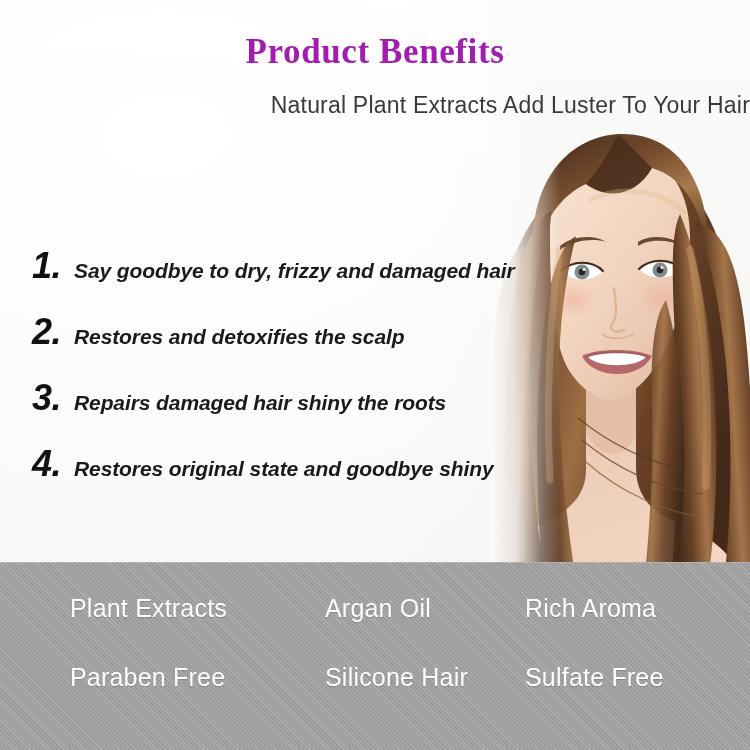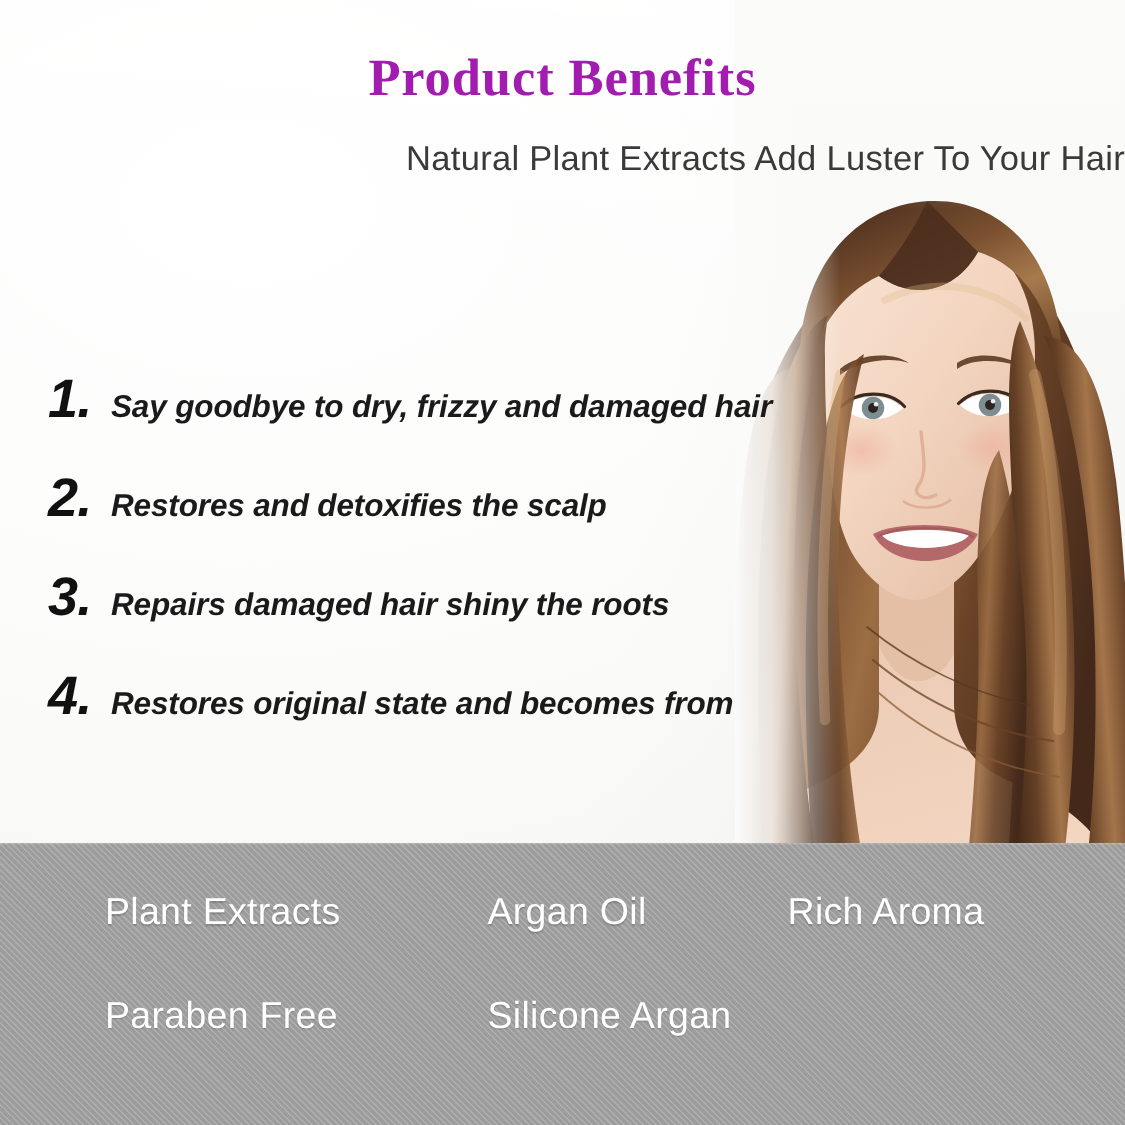--- a/index.html
+++ b/index.html
@@ -298,27 +298,28 @@
     <div class="benefit-row">
       <span class="benefit-num">2.</span>
       <span class="benefit-text">Restores and detoxifies the scalp</span>
     </div>
     <div class="benefit-row">
       <span class="benefit-num">3.</span>
       <span class="benefit-text">Repairs damaged hair shiny the roots</span>
     </div>
     <div class="benefit-row">
       <span class="benefit-num">4.</span>
-      <span class="benefit-text">Restores original state and becomes from</span>
+      <span class="benefit-text">Restores original state and goodbye shiny</span>
     </div>
   </div>
 
   <div class="banner">
     <div class="banner-grid">
       <div class="feature">Plant Extracts</div>
       <div class="feature">Argan Oil</div>
       <div class="feature">Rich Aroma</div>
       <div class="feature">Paraben Free</div>
-      <div class="feature">Silicone Argan</div>
+      <div class="feature">Silicone Hair</div>
+      <div class="feature">Sulfate Free</div>
     </div>
   </div>
 
 </div>
 
 </body></html>

